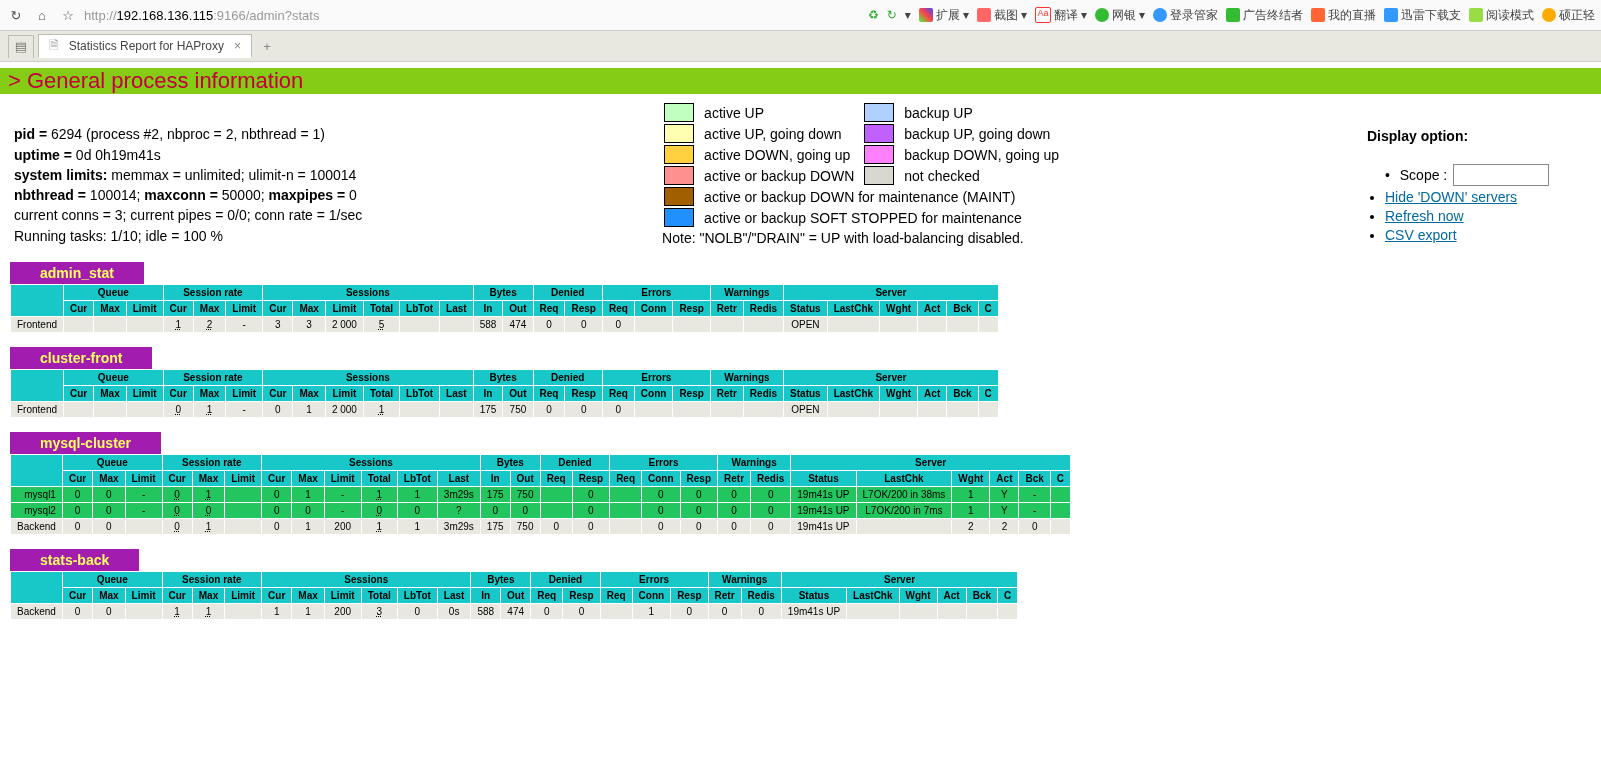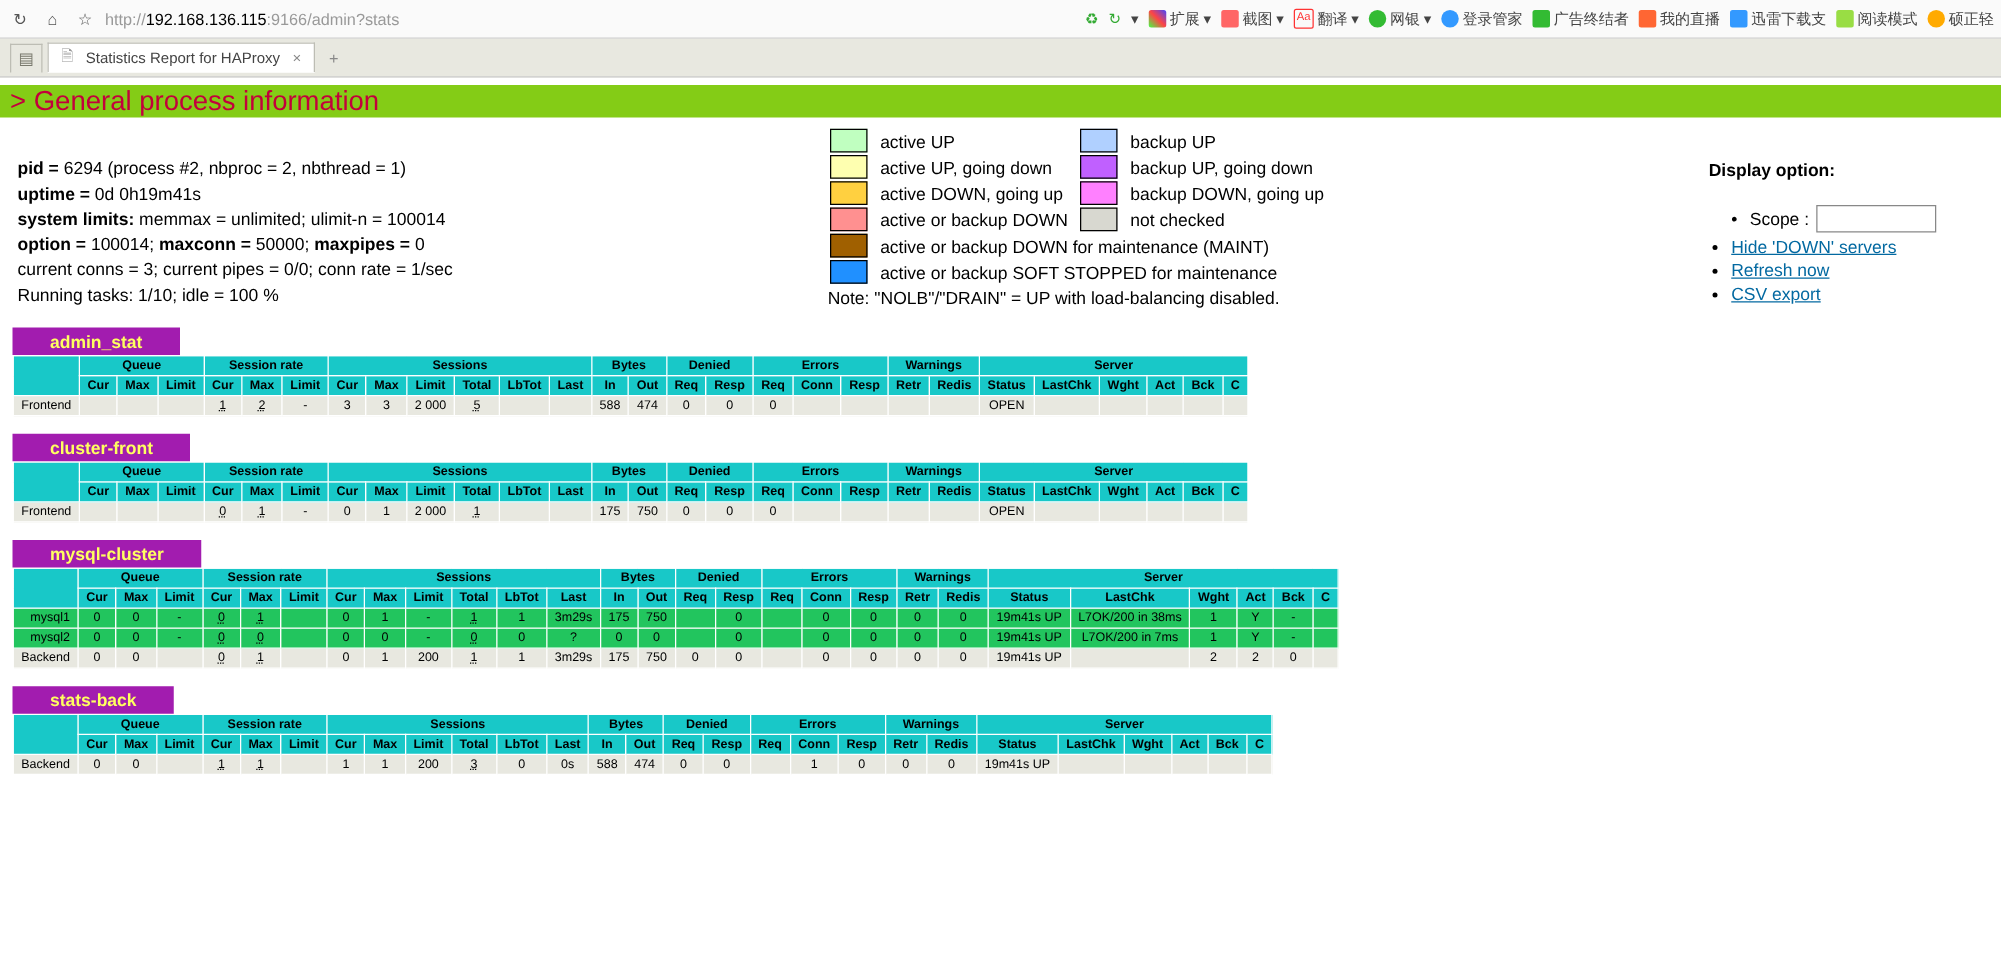--- a/index.html
+++ b/index.html
@@ -105,21 +105,21 @@
 </div>
 
 <div class="page">
   <h1 class="title"><span class="arrow">&gt; </span><span>General process information</span></h1>
 
   <div class="info-wrap">
     <div class="proc-info">
       <div><b>pid = </b><span>6294 (process #2, nbproc = 2, nbthread = 1)</span></div>
       <div><b>uptime = </b><span>0d 0h19m41s</span></div>
       <div><b>system limits:</b><span> memmax = unlimited; ulimit-n = 100014</span></div>
-      <div><b>option = </b><span>100014; </span><b>maxconn = </b><span>50000; </span><b>maxpipes = </b><span>0</span></div>
+      <div><b>nbthread = </b><span>100014; </span><b>maxconn = </b><span>50000; </span><b>maxpipes = </b><span>0</span></div>
       <div>current conns = 3; current pipes = 0/0; conn rate = 1/sec</div>
       <div>Running tasks: 1/10; idle = 100 %</div>
     </div>
 
     <div class="legend">
       <table>
         <tbody>
             <tr>
               <td><span class="swatch c-aup"></span></td>
               <td>active UP</td>

